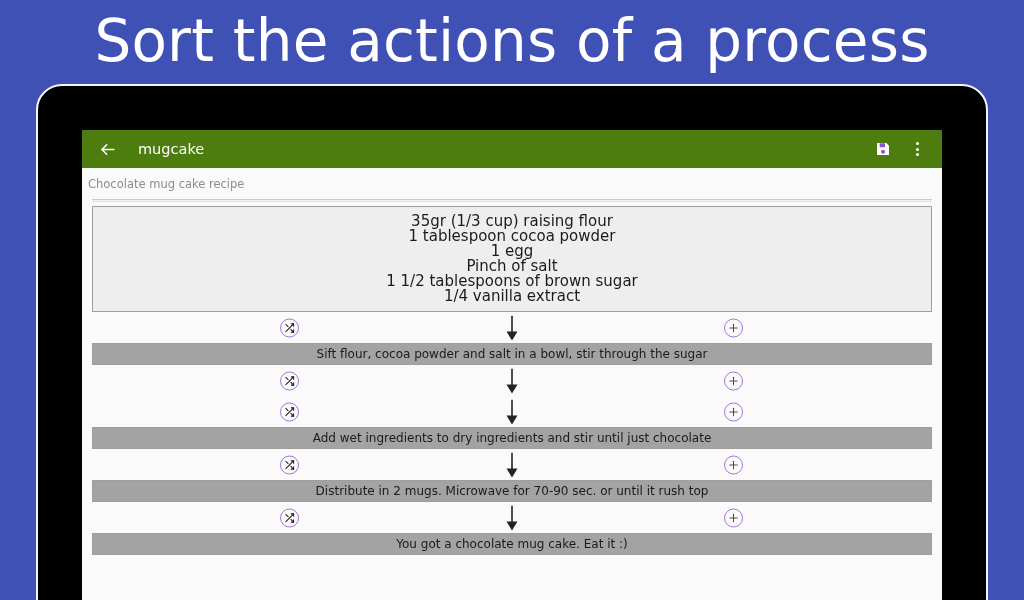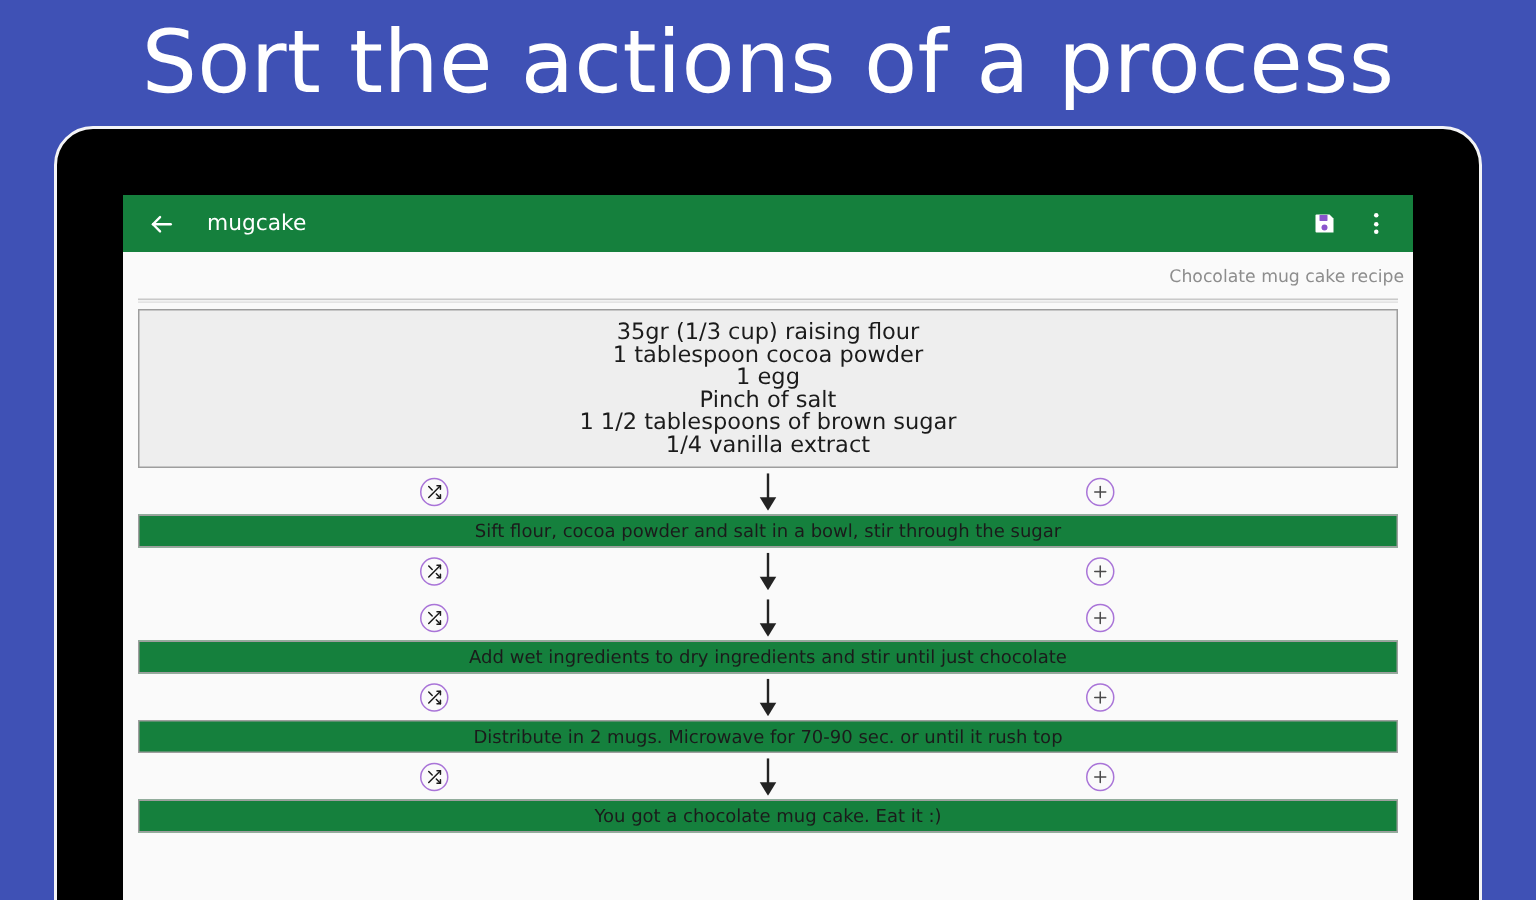--- a/index.html
+++ b/index.html
@@ -27,21 +27,21 @@
     overflow:hidden;
   }
   .screen{
     position:absolute; left:44px; top:44px;
     width:860px; height:520px;
     background:#fafafa; overflow:hidden;
   }
 
   
   .appbar{
-    position:relative; height:38px; background:#15803d;
+    position:relative; height:38px; background:#4d7c0f;
     display:flex; align-items:center; padding:0 12px;
   }
   .appbar .back{
     width:26px; height:26px; display:flex; align-items:center;
     justify-content:center; cursor:pointer;
   }
   .appbar .back svg{ display:block; }
   .appbar .title{
     color:#ffffff; font-size:14.5px; margin-left:18px;
     font-family:"DejaVu Sans", sans-serif; font-weight:400;
@@ -53,41 +53,41 @@
   }
   .dots{ display:flex; flex-direction:column; gap:2.5px; align-items:center; }
   .dots i{ width:3px; height:3px; border-radius:50%; background:#fff; display:block; }
 
   
   .content{
     position:absolute; top:38px; left:0; right:0; bottom:0;
     background:#fafafa; padding:0 6px;
   }
   .doc-title{
-    text-align:right; color:#8d8d8d; font-size:11.5px;
+    text-align:left; color:#8d8d8d; font-size:11.5px;
     padding:9px 0 8px; font-family:"DejaVu Sans", sans-serif;
   }
   .rule{
     height:3px; margin:0 4px 4px;
     border-top:1px solid #c9c9c9; border-bottom:1px solid #e4e4e4;
     background:#f2f2f2;
   }
 
   .card{
     background:#eeeeee; border:1px solid #9e9e9e;
     margin:0 4px; padding:7px 8px;
     text-align:center;
   }
   .card .line{
     font-size:15px; color:#1b1b1b; line-height:15px;
     font-family:"DejaVu Sans", sans-serif; white-space:nowrap;
   }
 
   .step{
-    background:#15803d; border:1px solid #9e9e9e;
+    background:#a3a3a3; border:1px solid #9e9e9e;
     margin:0 4px; height:22px;
     display:flex; align-items:center; justify-content:center;
     text-align:center;
   }
   .step span{
     font-size:12px; color:#1b1b1b;
     font-family:"DejaVu Sans", sans-serif; white-space:nowrap;
   }
 
   

